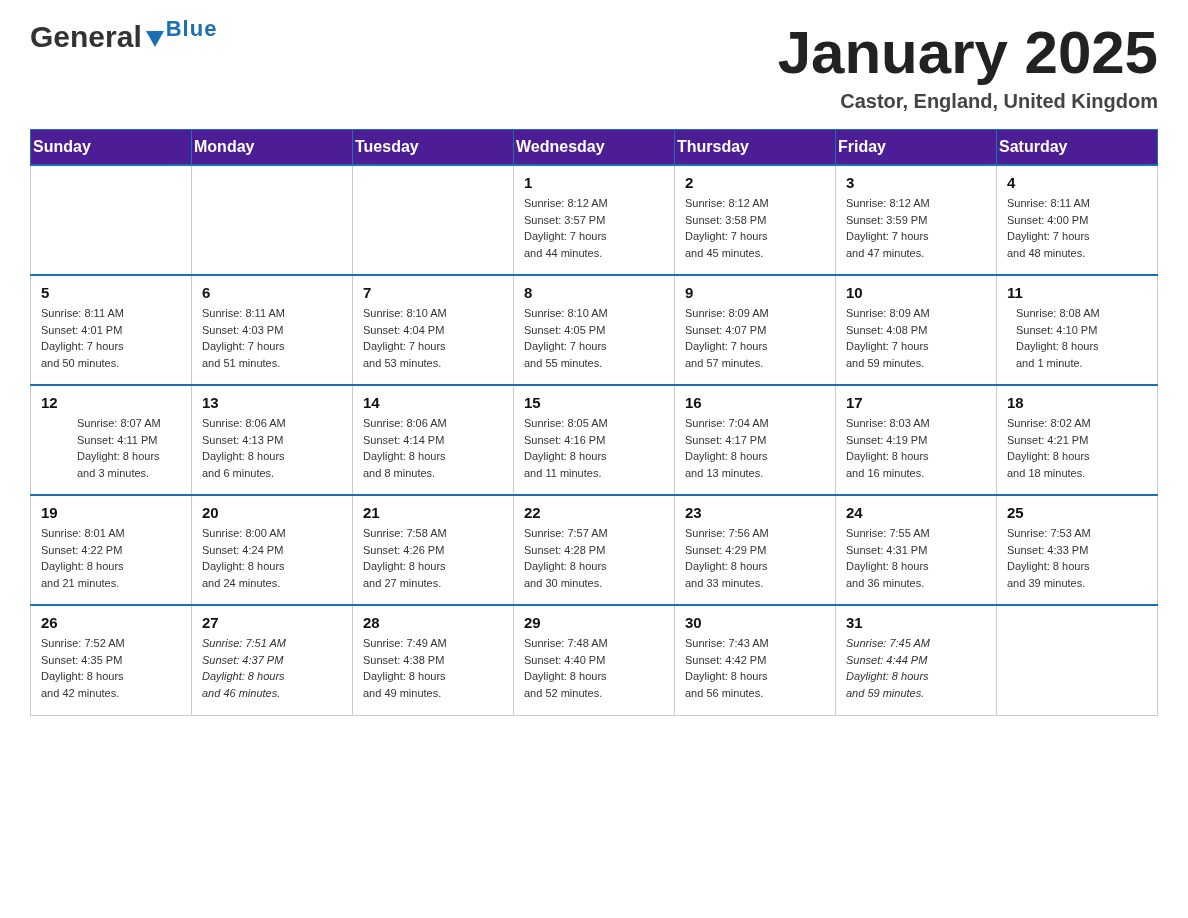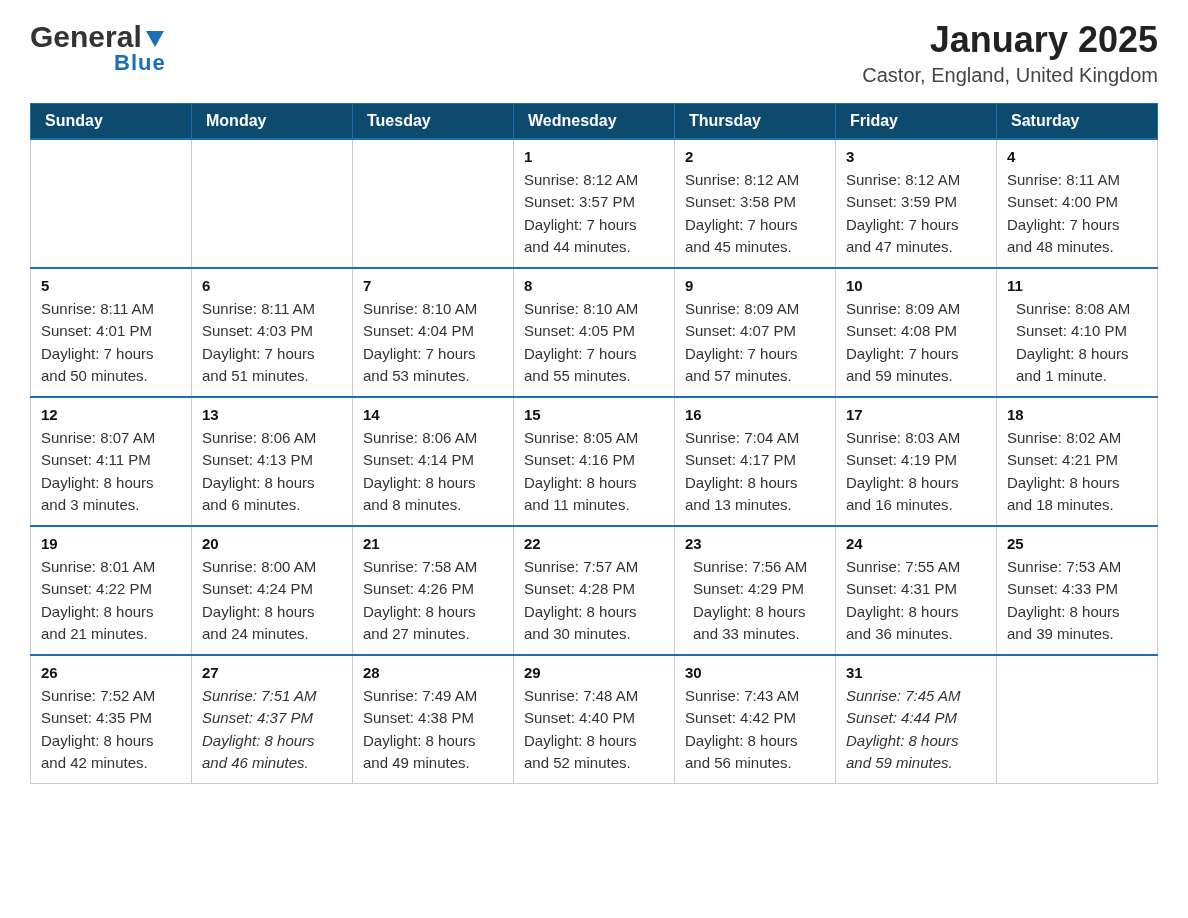--- a/index.html
+++ b/index.html
@@ -13,41 +13,42 @@
     .header-area {
       display: flex;
       justify-content: space-between;
       align-items: flex-start;
       margin-bottom: 16px;
     }
     .title-area {
       text-align: right;
     }
     .month-title {
-      font-size: 36px;
+      font-size: 60px;
       font-weight: bold;
       color: #222;
       line-height: 1.1;
     }
     .location-title {
       font-size: 20px;
       color: #444;
       margin-top: 4px;
+      font-weight: bold;
     }
     .calendar-table {
       width: 100%;
       border-collapse: collapse;
       table-layout: fixed;
     }
     .calendar-table thead tr th {
-      background-color: #0c4a6e;
+      background-color: #4c1d95;
       color: #ffffff;
       font-size: 16px;
       font-weight: bold;
-      padding: 8px 14px;
+      padding: 8px 2px;
       text-align: left;
       border: 1px solid #1a6fb5;
       margin-left: 36px;
     }
     .calendar-table tbody tr td {
       vertical-align: top;
       padding: 8px 10px;
       border: 1px solid #cccccc;
       border-top: 2px solid #1a6fb5;
       height: 110px;
@@ -55,28 +56,28 @@
       color: #333;
       background: #fff;
     }
     .day-number {
       font-size: 15px;
       font-weight: bold;
       margin-bottom: 4px;
       color: #111;
     }
     .day-info {
-      font-size: 15px;
+      font-size: 11px;
       line-height: 1.5;
       color: #333;
     }
     
     .logo-container {
       display: flex;
-      flex-direction: column;
+      flex-direction: row;
     }
     .logo-top {
       display: flex;
       align-items: center;
     }
   </style>
 </head>
 <body>
 
 <div class="header-area">
@@ -188,21 +189,21 @@
           <div class="day-number">11</div>
           <div class="day-info" style="white-space: pre-line; margin-left: 9px;">Sunrise: 8:08 AM
 Sunset: 4:10 PM
 Daylight: 8 hours
 and 1 minute.</div>
         </td>
       </tr>
       <tr>
         <td>
           <div class="day-number">12</div>
-          <div class="day-info" style="white-space: pre-line;">Sunrise: 8:07 AM
+          <div class="day-info" style="white-space: pre-line; margin-left: 36px;">Sunrise: 8:07 AM
 Sunset: 4:11 PM
 Daylight: 8 hours
 and 3 minutes.</div>
         </td>
         <td>
           <div class="day-number">13</div>
           <div class="day-info" style="white-space: pre-line;">Sunrise: 8:06 AM
 Sunset: 4:13 PM
 Daylight: 8 hours
 and 6 minutes.</div>
@@ -267,21 +268,21 @@
         </td>
         <td>
           <div class="day-number">22</div>
           <div class="day-info" style="white-space: pre-line;">Sunrise: 7:57 AM
 Sunset: 4:28 PM
 Daylight: 8 hours
 and 30 minutes.</div>
         </td>
         <td>
           <div class="day-number">23</div>
-          <div class="day-info" style="white-space: pre-line; margin-left: 8px;">Sunrise: 7:56 AM
+          <div class="day-info" style="white-space: pre-line;">Sunrise: 7:56 AM
 Sunset: 4:29 PM
 Daylight: 8 hours
 and 33 minutes.</div>
         </td>
         <td>
           <div class="day-number">24</div>
           <div class="day-info" style="white-space: pre-line;">Sunrise: 7:55 AM
 Sunset: 4:31 PM
 Daylight: 8 hours
 and 36 minutes.</div>

